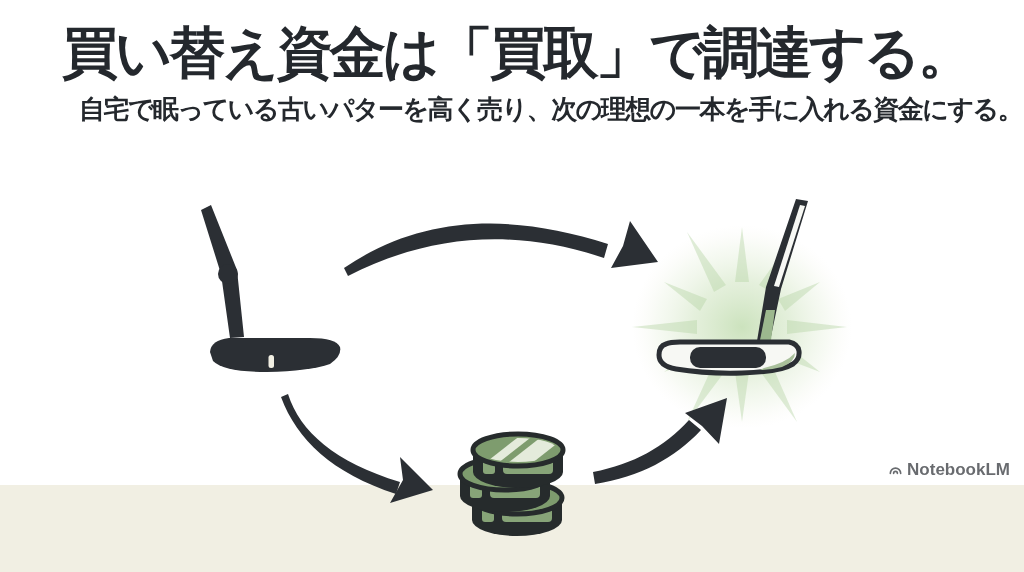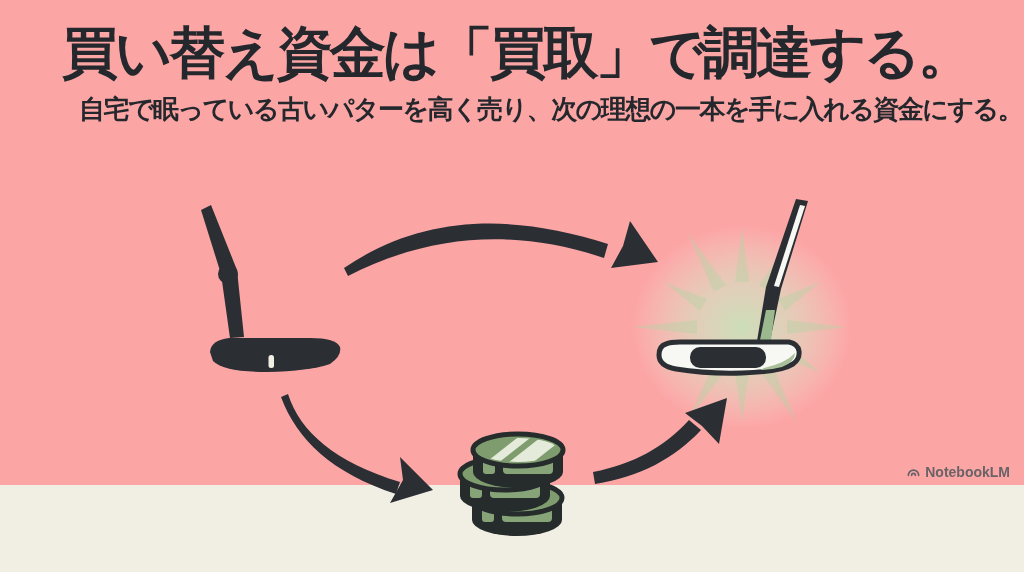--- a/index.html
+++ b/index.html
@@ -1,40 +1,40 @@
 <!DOCTYPE html>
 <html lang="ja"><head>
 <meta charset="utf-8">
 <style>
   html,body { margin:0; padding:0; }
   body {
     width:1024px; height:572px; overflow:hidden;
     background:#f1efe3;
     font-family:"Liberation Sans", sans-serif;
   }
-  .slide { position:relative; width:1024px; height:485px; background:#fca5a5; }
+  .slide { position:relative; width:1024px; height:485px; background:#ffffff; }
 
   .header { position:absolute; left:62px; top:22px; right:40px; z-index:2; }
   .title {
     margin:0; color:#24282d;
     font-size:56px; font-weight:bold; line-height:1.12;
     letter-spacing:-3px; white-space:nowrap;
   }
   .subtitle {
     margin:9px 0 0 17px; color:#24282d;
     font-size:26px; font-weight:bold; line-height:1.2;
     letter-spacing:-1.5px; white-space:nowrap;
   }
 
   .diagram { position:absolute; left:0; top:0; width:1024px; height:572px; z-index:1; }
 
   .watermark {
     position:absolute; right:14px; bottom:5px; z-index:3;
     display:flex; align-items:center; gap:4px;
-    color:#595c60; font-size:14px; font-weight:bold; opacity:.9;
+    color:#595c60; font-size:17px; font-weight:bold; opacity:.9;
   }
   .watermark svg { display:block; }
 </style>
 </head>
 <body>
 
 <div class="slide">
 
   <header class="header">
     <h1 class="title">買い替え資金は「買取」で調達する。</h1>

